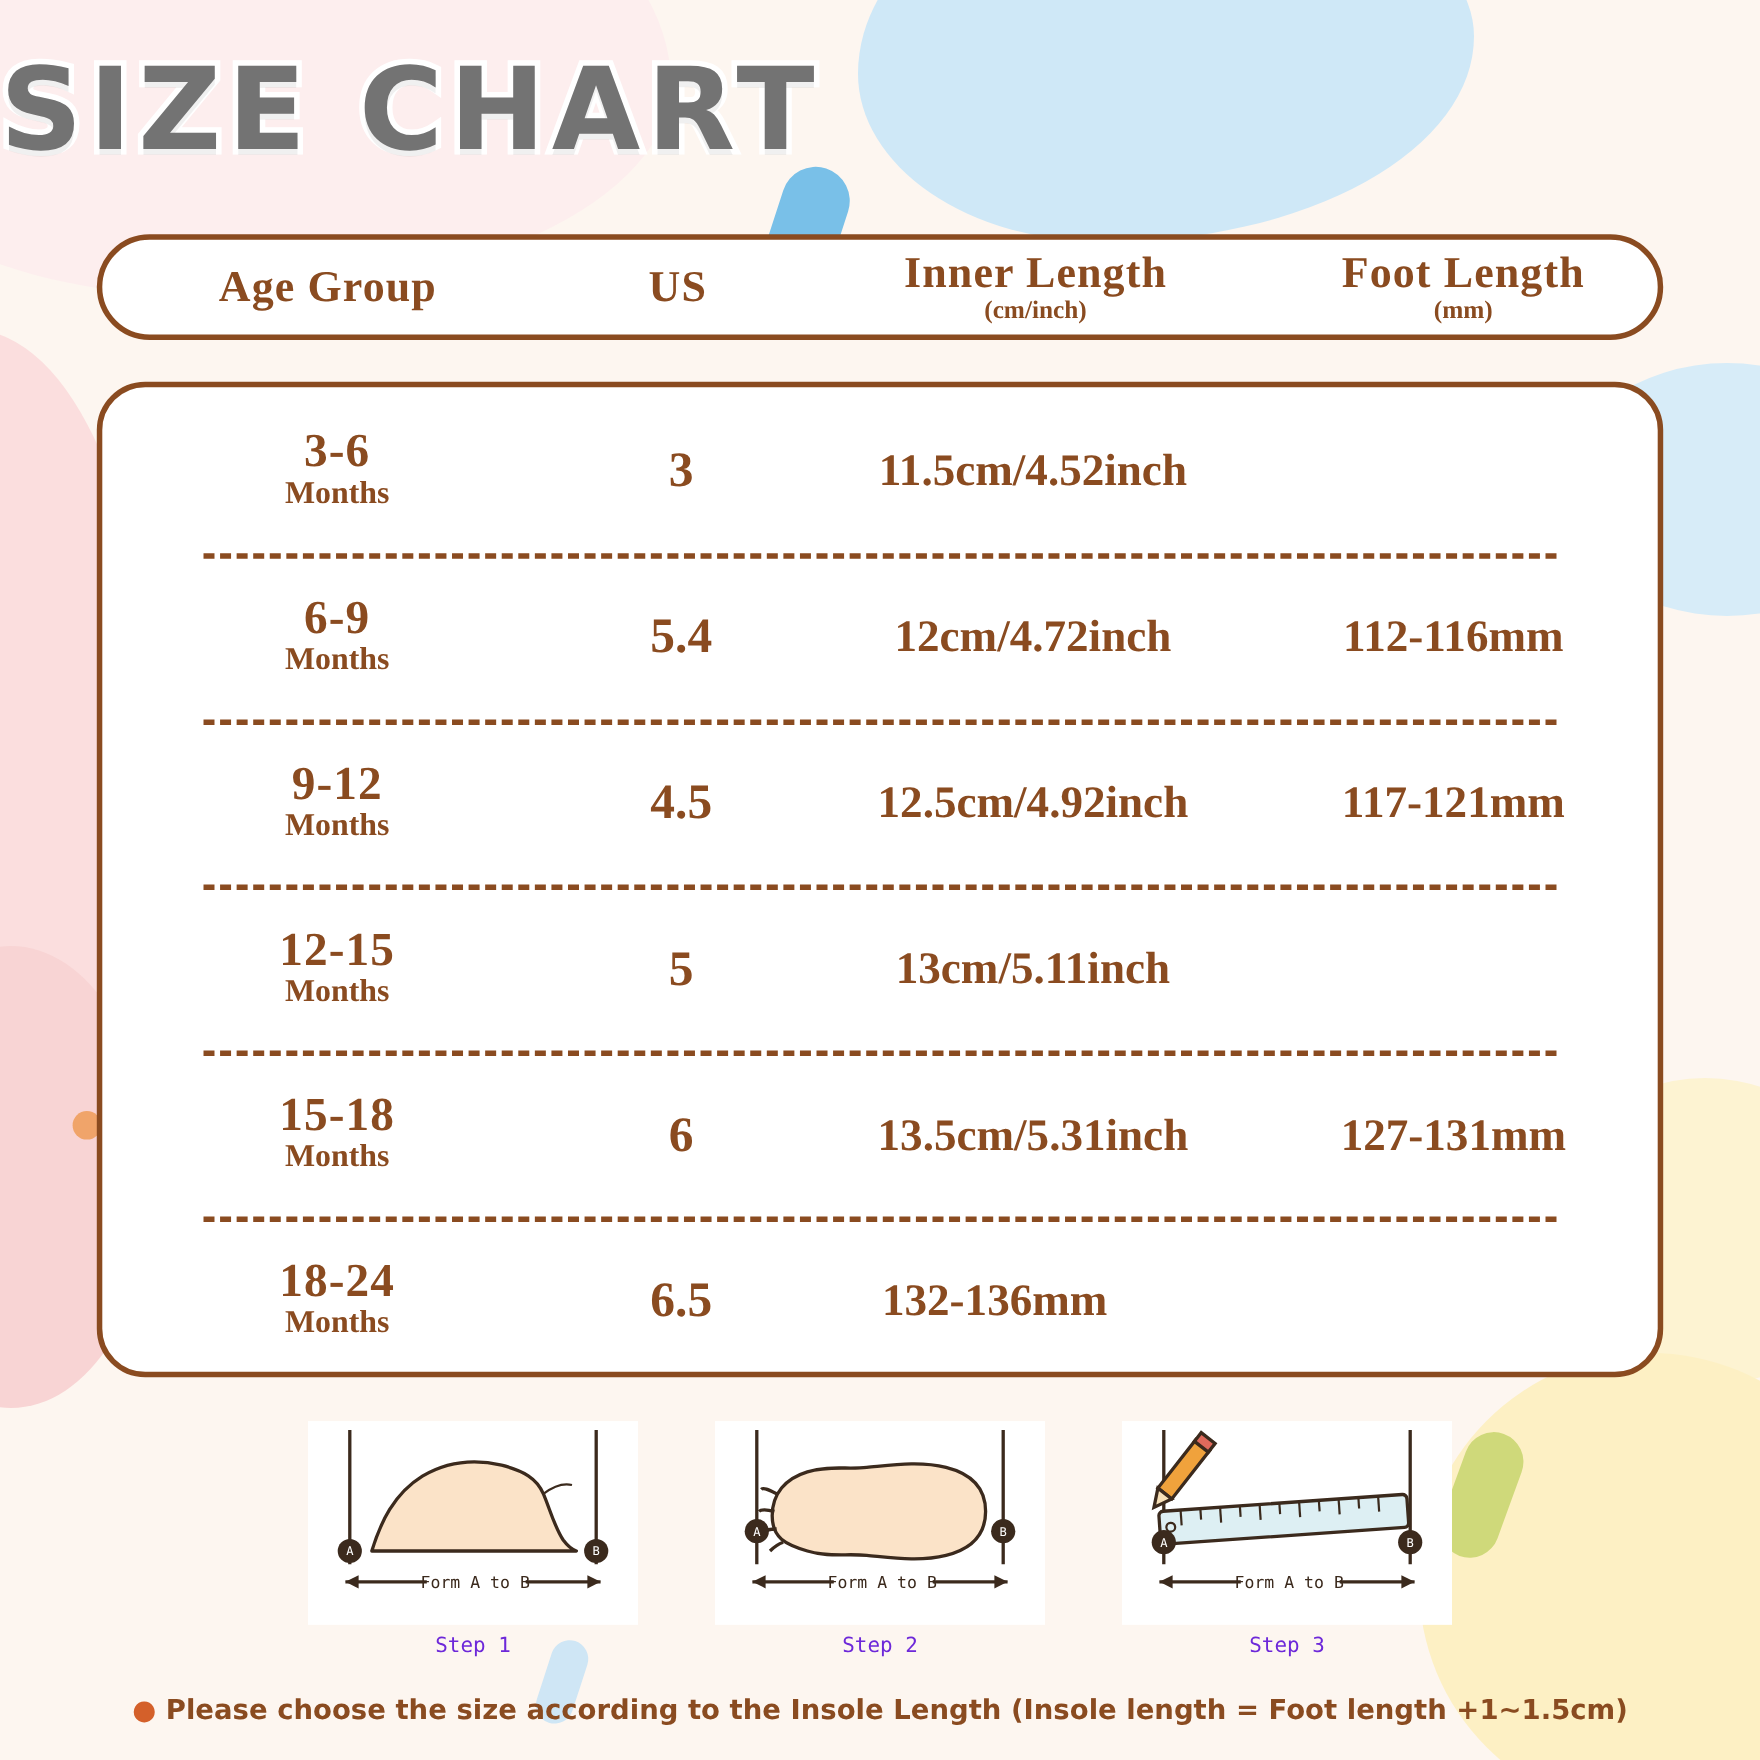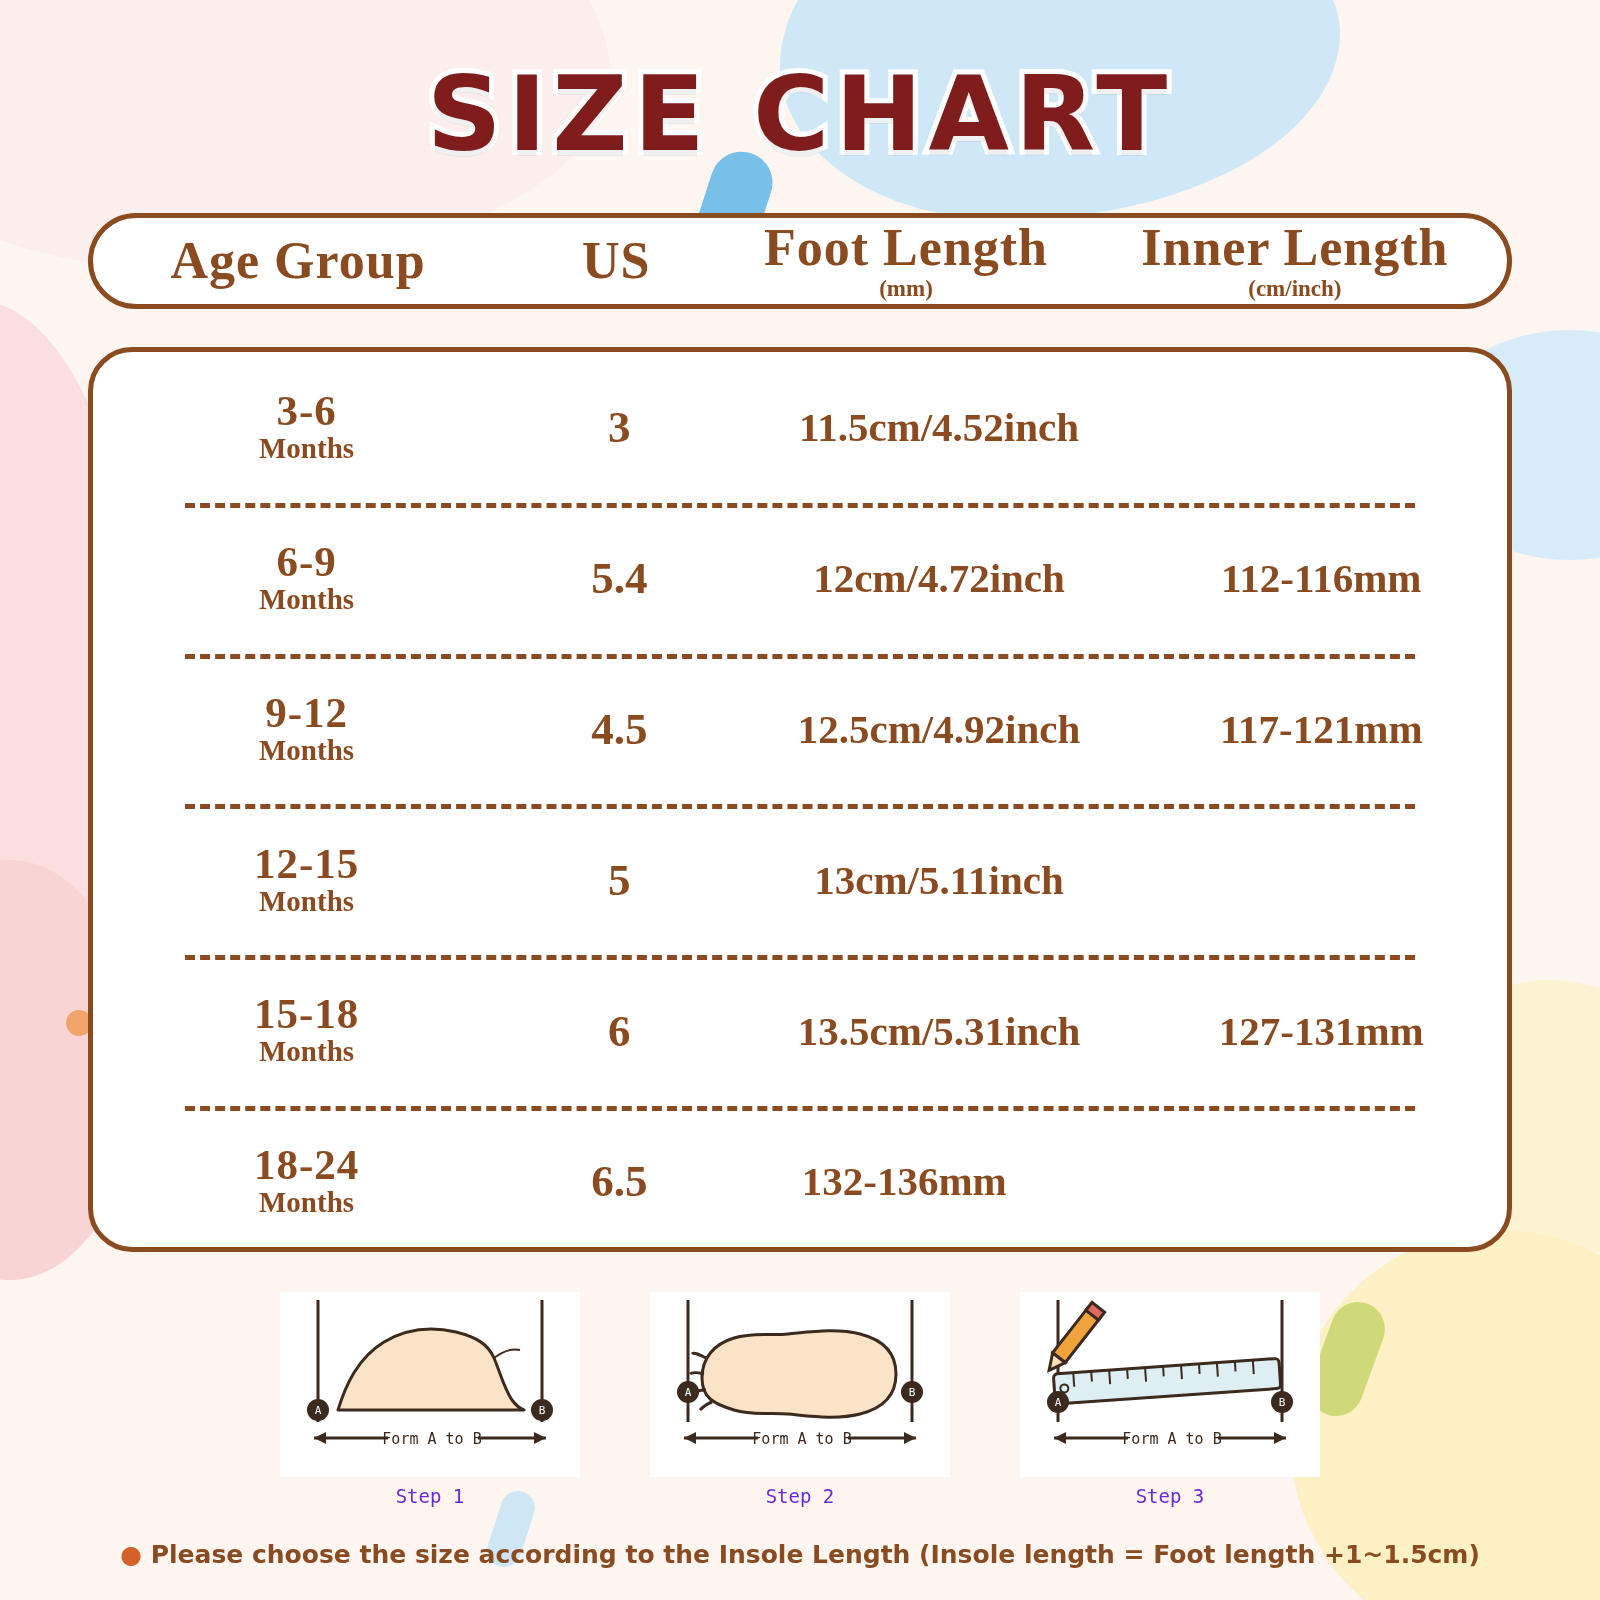--- a/index.html
+++ b/index.html
@@ -99,30 +99,28 @@
     left: 230px; top: 420px;
     background: rgba(255,255,255,0.55);
     border-radius: 50%;
   }
 
   
   .title {
     position: absolute;
     top: 38px;
     left: 0; right: 0;
-    text-align: center;
     font-family: "DejaVu Sans", sans-serif;
     font-weight: bold;
     font-size: 104px;
     letter-spacing: 6px;
-    color: #7f1d1d;
+    color: #737373;
     -webkit-text-stroke: 10px #ffffff;
     paint-order: stroke fill;
     text-shadow: 0 6px 0 rgba(0,0,0,0.06);
-    margin-top: 15px;
   }
 
   
   .header-pill {
     position: absolute;
     left: 88px;
     top: 213px;
     width: 1424px;
     height: 96px;
     box-sizing: border-box;
@@ -136,21 +134,21 @@
     text-align: center;
     color: #8a4b20;
     font-weight: bold;
   }
   .col-age   { width: 29%; }
   .col-us    { width: 16%; }
   .col-inner { width: 30%; }
   .col-foot  { width: 25%; }
 
   .h-main {
-    font-size: 52px;
+    font-size: 40px;
     letter-spacing: 1px;
     line-height: 1.05;
   }
   .h-sub {
     font-size: 23px;
     letter-spacing: 0px;
     line-height: 1.1;
   }
 
   
@@ -267,27 +265,27 @@
 
 <div class="title">SIZE CHART</div>
 
 <div class="header-pill">
   <div class="cell col-age">
     <div class="h-main">Age Group</div>
   </div>
   <div class="cell col-us">
     <div class="h-main">US</div>
   </div>
+  <div class="cell col-inner">
+    <div class="h-main">Inner Length</div>
+    <div class="h-sub">(cm/inch)</div>
+  </div>
   <div class="cell col-foot">
     <div class="h-main">Foot Length</div>
     <div class="h-sub">(mm)</div>
-  </div>
-  <div class="cell col-inner">
-    <div class="h-main">Inner Length</div>
-    <div class="h-sub">(cm/inch)</div>
   </div>
 </div>
 
 <div class="table-card">
 
   <div class="row">
     <div class="cell col-age">
       <div class="age-main">3-6</div>
       <div class="age-sub">Months</div>
     </div>

